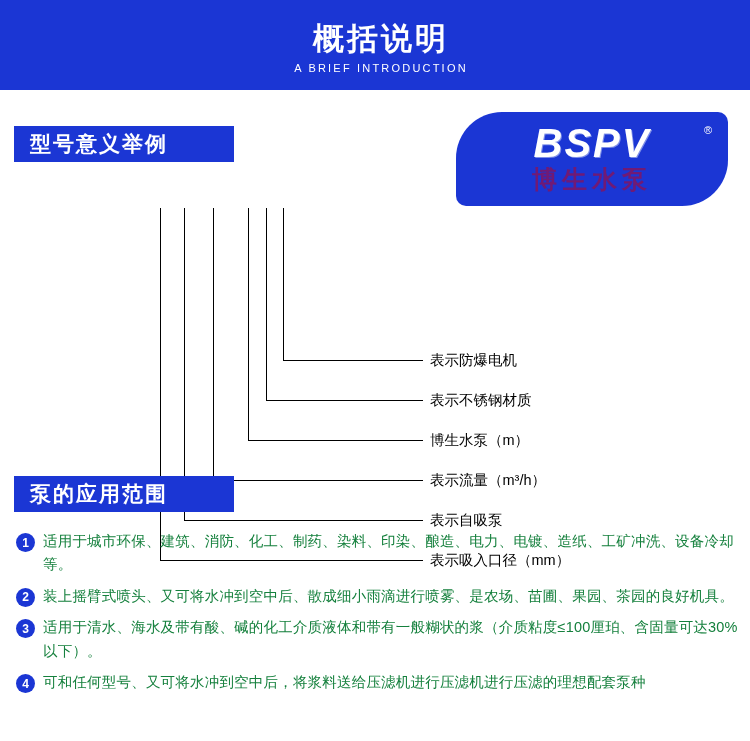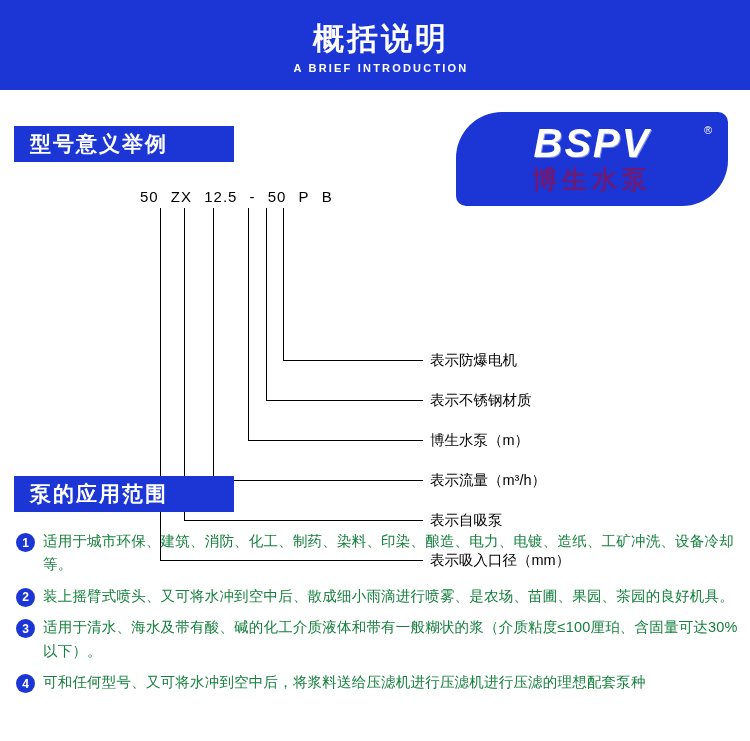--- a/index.html
+++ b/index.html
@@ -27,21 +27,21 @@
   .header-title {
     font-size: 31px;
     font-weight: bold;
     letter-spacing: 3px;
     line-height: 1.1;
   }
   .header-sub {
     margin-top: 6px;
     font-size: 11px;
     letter-spacing: 2.2px;
-    font-weight: bold;
+    font-weight: normal;
     text-align: center;
   }
 
   
   .sheet {
     position: absolute;
     top: 90px;
     left: 0;
     width: 750px;
     height: 651px;
@@ -195,29 +195,20 @@
 
   <div class="logo-wrap">
     <div class="logo-shape"></div>
     <div class="logo-bspv">BSPV</div>
     <div class="logo-reg">®</div>
     <div class="logo-cn">博生水泵</div>
   </div>
 
   <div class="diagram">
 
-    <div class="code-row">
-      <span>50</span>
-      <span>ZX</span>
-      <span>12.5</span>
-      <span>-</span>
-      <span>50</span>
-      <span>P</span>
-      <span>B</span>
-    </div>
 
     <div class="vline" style="left:283px; top:38px; height:152px;"></div>
     <div class="vline" style="left:266px; top:38px; height:192px;"></div>
     <div class="vline" style="left:248px; top:38px; height:232px;"></div>
     <div class="vline" style="left:213px; top:38px; height:272px;"></div>
     <div class="vline" style="left:184px; top:38px; height:312px;"></div>
     <div class="vline" style="left:160px; top:38px; height:352px;"></div>
 
     <div class="hline" style="left:283px; top:190px; width:140px;"></div>
     <div class="hline" style="left:266px; top:230px; width:157px;"></div>

